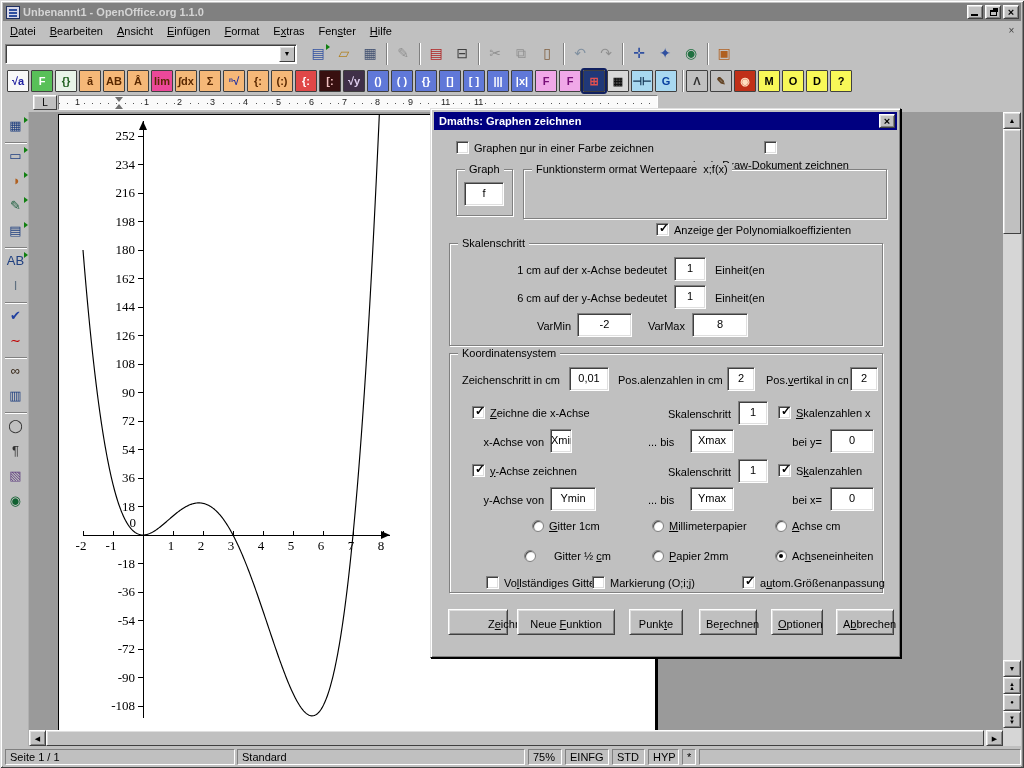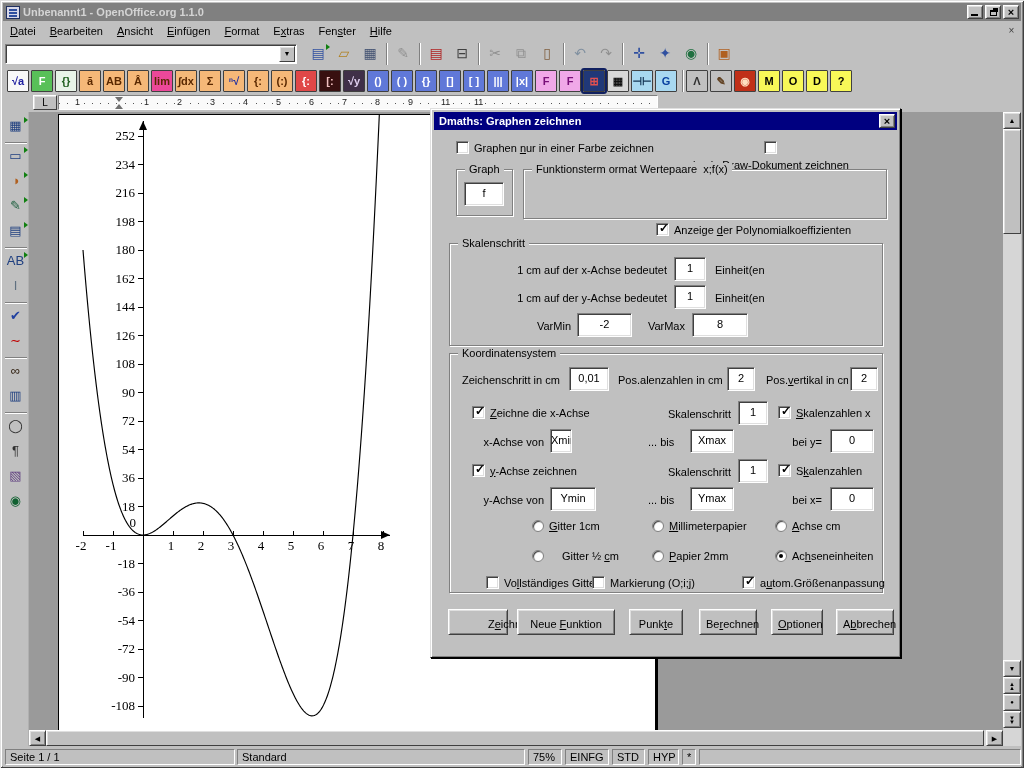--- a/index.html
+++ b/index.html
@@ -404,21 +404,21 @@
     <span class="cbwrap on" style="left:225px;top:114px;">
       <span class="cb"></span>
       <span>Anzeige <u>d</u>er Polynomialkoeffizienten</span>
     </span>
 
     <div class="group" style="left:18px;top:134px;width:434px;height:103px;">
       <span class="group-label">Skalenschritt</span>
       <span class="dlabel r" style="left:49px;top:20px;width:168px;">1 cm auf der x-Achse bedeutet</span>
       <span class="field" style="left:224px;top:13px;width:32px;">1</span>
       <span class="dlabel" style="left:265px;top:20px;width:60px;">Einheit(en</span>
-      <span class="dlabel r" style="left:49px;top:48px;width:168px;">1 cm auf der y-Achse bedeutet</span>
+      <span class="dlabel r" style="left:49px;top:48px;width:168px;">6 cm auf der y-Achse bedeutet</span>
       <span class="field" style="left:224px;top:41px;width:32px;">1</span>
       <span class="dlabel" style="left:265px;top:48px;width:60px;">Einheit(en</span>
       <span class="dlabel r" style="left:79px;top:76px;width:42px;">VarMin</span>
       <span class="field" style="left:127px;top:69px;width:55px;">-2</span>
       <span class="dlabel r" style="left:189px;top:76px;width:46px;">VarMax</span>
       <span class="field" style="left:242px;top:69px;width:56px;">8</span>
     </div>
 
     <div class="group" style="left:18px;top:244px;width:434px;height:240px;">
       <span class="group-label">Koordinatensystem</span>
@@ -471,21 +471,21 @@
         <span><u>G</u>itter 1cm</span>
       </span>
       <span class="cbwrap" style="left:202px;top:166px;">
         <span class="radio"></span>
         <span><u>M</u>illimeterpapier</span>
       </span>
       <span class="cbwrap" style="left:325px;top:166px;">
         <span class="radio"></span>
         <span><u>A</u>chse cm</span>
       </span>
-      <span class="cbwrap" style="left:82px;top:196px;gap:18px;">
+      <span class="cbwrap" style="left:74px;top:196px;gap:18px;">
         <span class="radio"></span>
         <span>Gitter ½ <u>c</u>m</span>
       </span>
       <span class="cbwrap" style="left:202px;top:196px;">
         <span class="radio"></span>
         <span><u>P</u>apier 2mm</span>
       </span>
       <span class="cbwrap on" style="left:325px;top:196px;">
         <span class="radio"></span>
         <span>Ac<u>h</u>seneinheiten</span>

